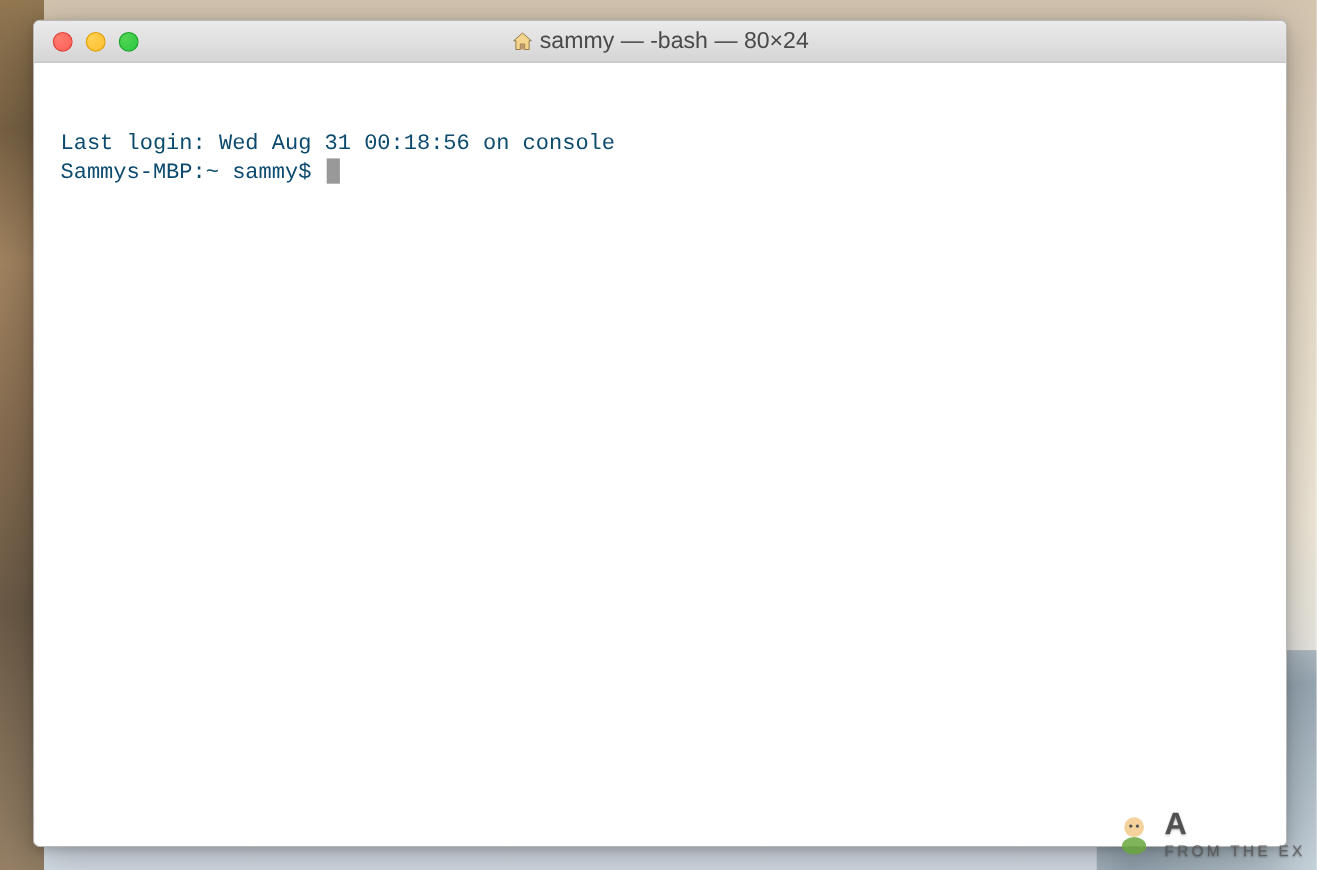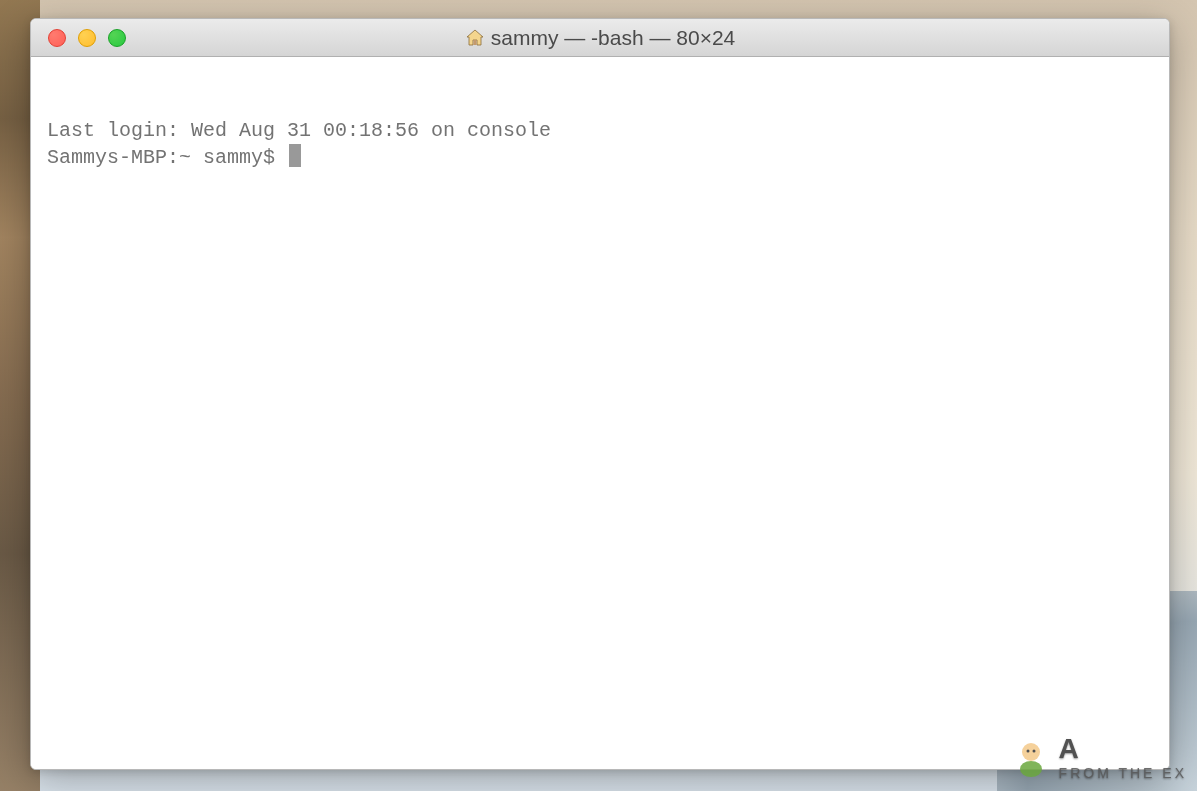--- a/index.html
+++ b/index.html
@@ -118,28 +118,29 @@
       width: 20px;
       height: 20px;
       display: inline-flex;
       align-items: center;
       justify-content: center;
     }
     
     .terminal-body {
       flex: 1;
       background: #ffffff;
-      padding: 6px 16px;
+      padding: 6px 3px;
       font-family: "Menlo", "Monaco", "Courier New", monospace;
       font-size: 20px;
       line-height: 27px;
-      color: #737373;
+      color: #0c4a6e;
       white-space: pre;
       overflow: auto;
       cursor: text;
+      margin-left: 21px;
     }
     
     .terminal-line {
       display: block;
     }
     
     .prompt-line {
       display: flex;
       align-items: flex-start;
     }

